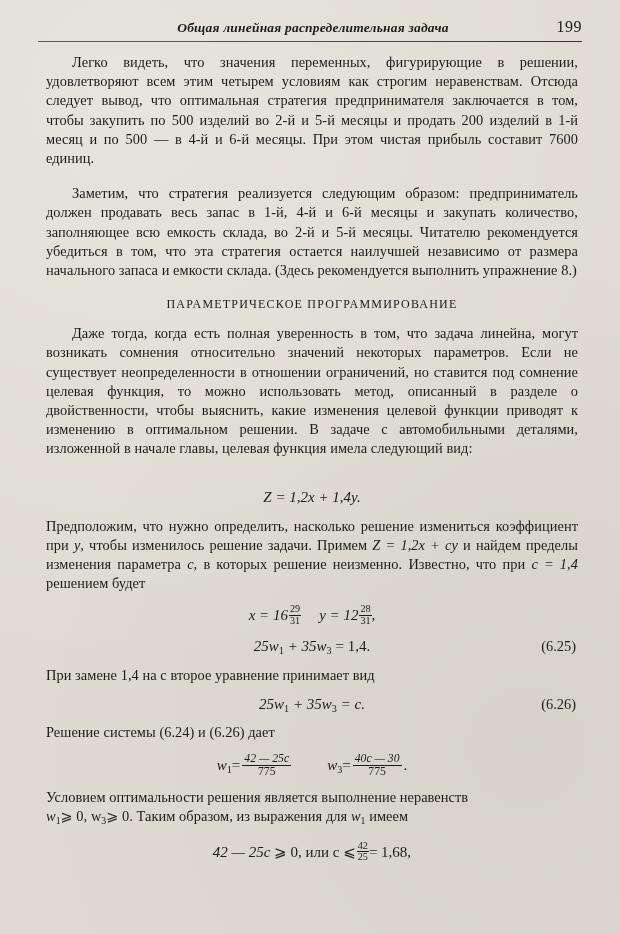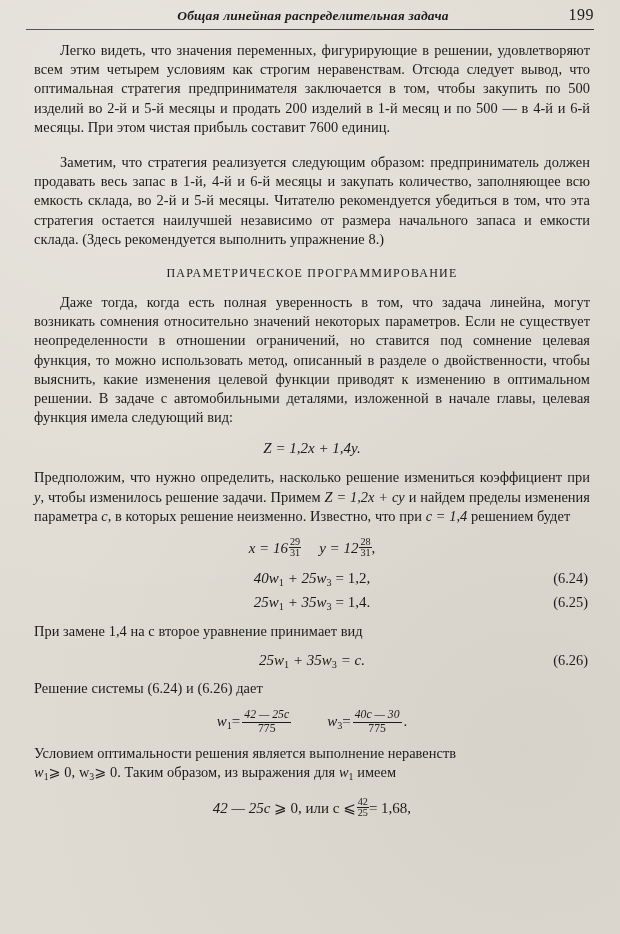--- a/index.html
+++ b/index.html
@@ -13,21 +13,21 @@
     font-family: "Liberation Serif", serif;
     color: #1b1b1b;
     overflow: hidden;
   }
   .page {
     position: relative;
     width: 620px;
     height: 934px;
     background: #dfdbd2;
     box-sizing: border-box;
-    padding: 0;
+    padding: 12px;
   }
   
   .page::before {
     content: "";
     position: absolute;
     inset: 0;
     background:
       radial-gradient(circle at 20% 10%, rgba(255,255,255,0.25), rgba(255,255,255,0) 60%),
       radial-gradient(circle at 85% 80%, rgba(0,0,0,0.04), rgba(0,0,0,0) 55%);
     pointer-events: none;
@@ -79,21 +79,21 @@
   }
   .sec-title {
     text-align: center;
     font-size: 12px;
     letter-spacing: 1.2px;
     margin: 17px 0 12px 0;
   }
   .eq {
     text-align: center;
     font-size: 15px;
-    margin: 13px 0 11px 0;
+    margin: 30px 0 11px 0;
     font-style: italic;
   }
   .eq-row {
     position: relative;
     margin: 11px 0 9px 0;
     font-size: 15px;
     text-align: center;
   }
   .eq-row .tag {
     position: absolute;
@@ -184,26 +184,20 @@
       <span>решением будет</span>
     </p>
 
     <div class="eq-row">
       <span class="ital">x = 16</span><span class="smallfrac"><span class="num">29</span><span class="den">31</span></span><span class="eq-inline-gap-sm"></span><span class="ital">y = 12</span><span class="smallfrac"><span class="num">28</span><span class="den">31</span></span><span>,</span>
     </div>
 
 
     <div class="eq-group">
       <div class="eq-row">
-        <span class="ital">40w</span><sub>1</sub>
-        <span class="ital">+ 25w</span><sub>3</sub>
-        <span>= 1,2,</span>
-        <span class="tag">(6.24)</span>
-      </div>
-      <div class="eq-row">
         <span class="ital">25w</span><sub>1</sub>
         <span class="ital">+ 35w</span><sub>3</sub>
         <span>= 1,4.</span>
         <span class="tag">(6.25)</span>
       </div>
     </div>
 
     <p>При замене 1,4 на c второе уравнение принимает вид</p>
 
     <div class="eq-row">

